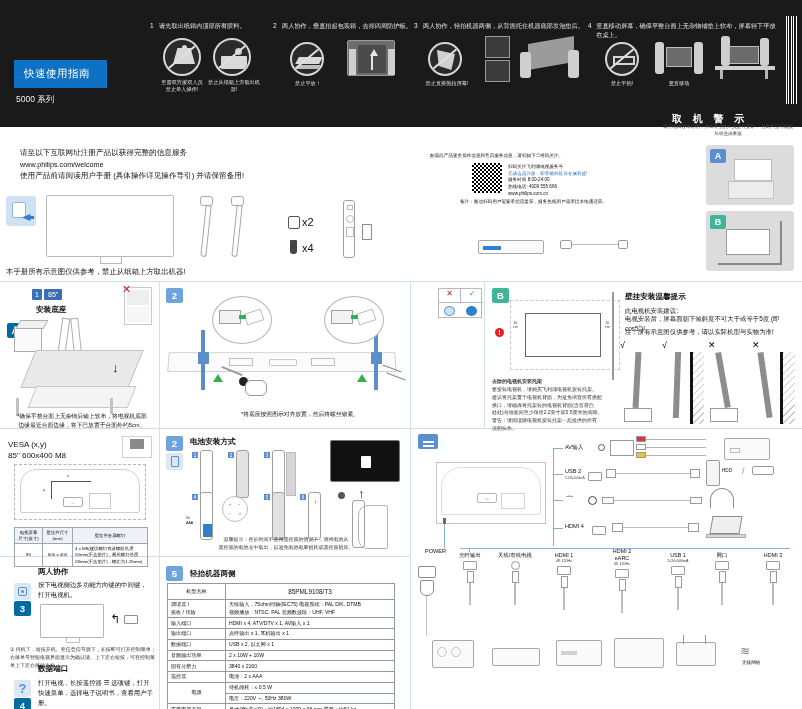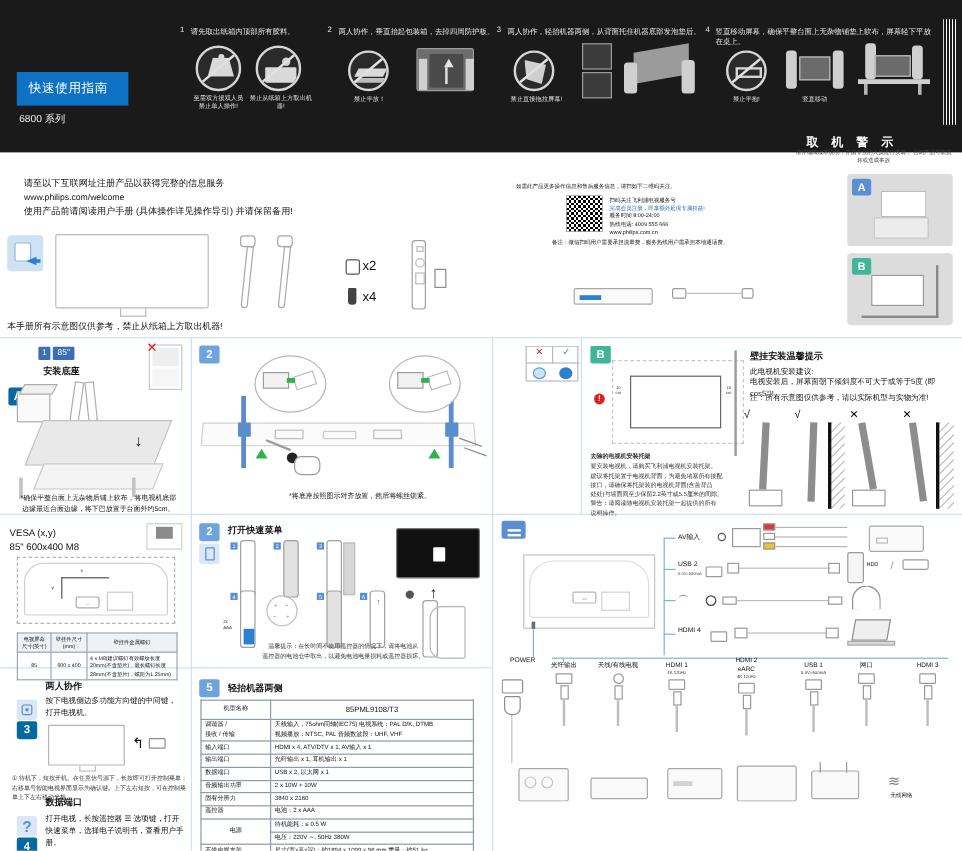--- a/index.html
+++ b/index.html
@@ -161,21 +161,21 @@
   .remote { position:absolute; border:1px solid #a0a0a0; border-radius:3px; background:#fff; }
 </style>
 </head>
 <body>
 
 <div id="page">
 
   <div class="banner">
 
     <div class="logo-sub2">快速使用指南</div>
-    <div class="series">6800 系列</div>
+    <div class="series">5000 系列</div>
 
     <div class="bstep bstep-head" style="left:150px; top:22px; width:135px;">
       <span class="num">1</span>
       <span class="txt">请先取出纸箱内顶部所有胶料。</span>
     </div>
     <div class="circ-icon" style="position:absolute; left:163px; top:38px; width:38px; height:38px;">
       <div style="position:absolute; left:8px; top:8px; width:22px; height:16px; background:#d9d9d9; clip-path:polygon(20% 0,80% 0,100% 100%,0 100%);"></div>
       <div style="position:absolute; left:17px; top:5px; width:5px;height:5px;border-radius:50%;background:#d9d9d9;"></div>
       <div class="slash"></div>
     </div>
@@ -458,21 +458,21 @@
     <div style="position:absolute; left:5px; top:17px; width:11px;height:10px;border-radius:50%;border:1px solid #5b9bd5; background:#cfe2f3;"></div>
     <div style="position:absolute; left:27px; top:17px; width:11px;height:10px;border-radius:50%;background:#2f7fd0;"></div>
   </div>
 
   <div class="note-c" style="left:200px; top:410px; width:200px;">*将底座按照图示对齐放置，然后将螺丝锁紧。</div>
 
   <div class="secbadge bg-bluelt" style="left:166px; top:436px;">2</div>
   <div class="icon-tile" style="left:166px; top:453px;">
     <div style="width:8px;height:11px;border:1.2px solid #5b8fd4;border-radius:1px;"></div>
   </div>
-  <div class="sec-title" style="left:190px; top:437px;">打开快速菜单</div>
+  <div class="sec-title" style="left:190px; top:437px;">电池安装方式</div>
 
   <div class="bullet-sq" style="left:192px; top:452px;">1</div>
   <div class="remote" style="left:200px; top:450px; width:13px; height:48px;"></div>
 
   <div class="bullet-sq" style="left:228px; top:452px;">2</div>
   <div class="remote" style="left:236px; top:450px; width:13px; height:48px; background:#e2e2e2;"></div>
 
   <div class="bullet-sq" style="left:264px; top:452px;">3</div>
   <div class="remote" style="left:272px; top:450px; width:13px; height:48px;"></div>
   <div style="position:absolute; left:286px; top:452px; width:10px; height:44px; background:#d6d6d6; border:1px solid #bbb;"></div>

